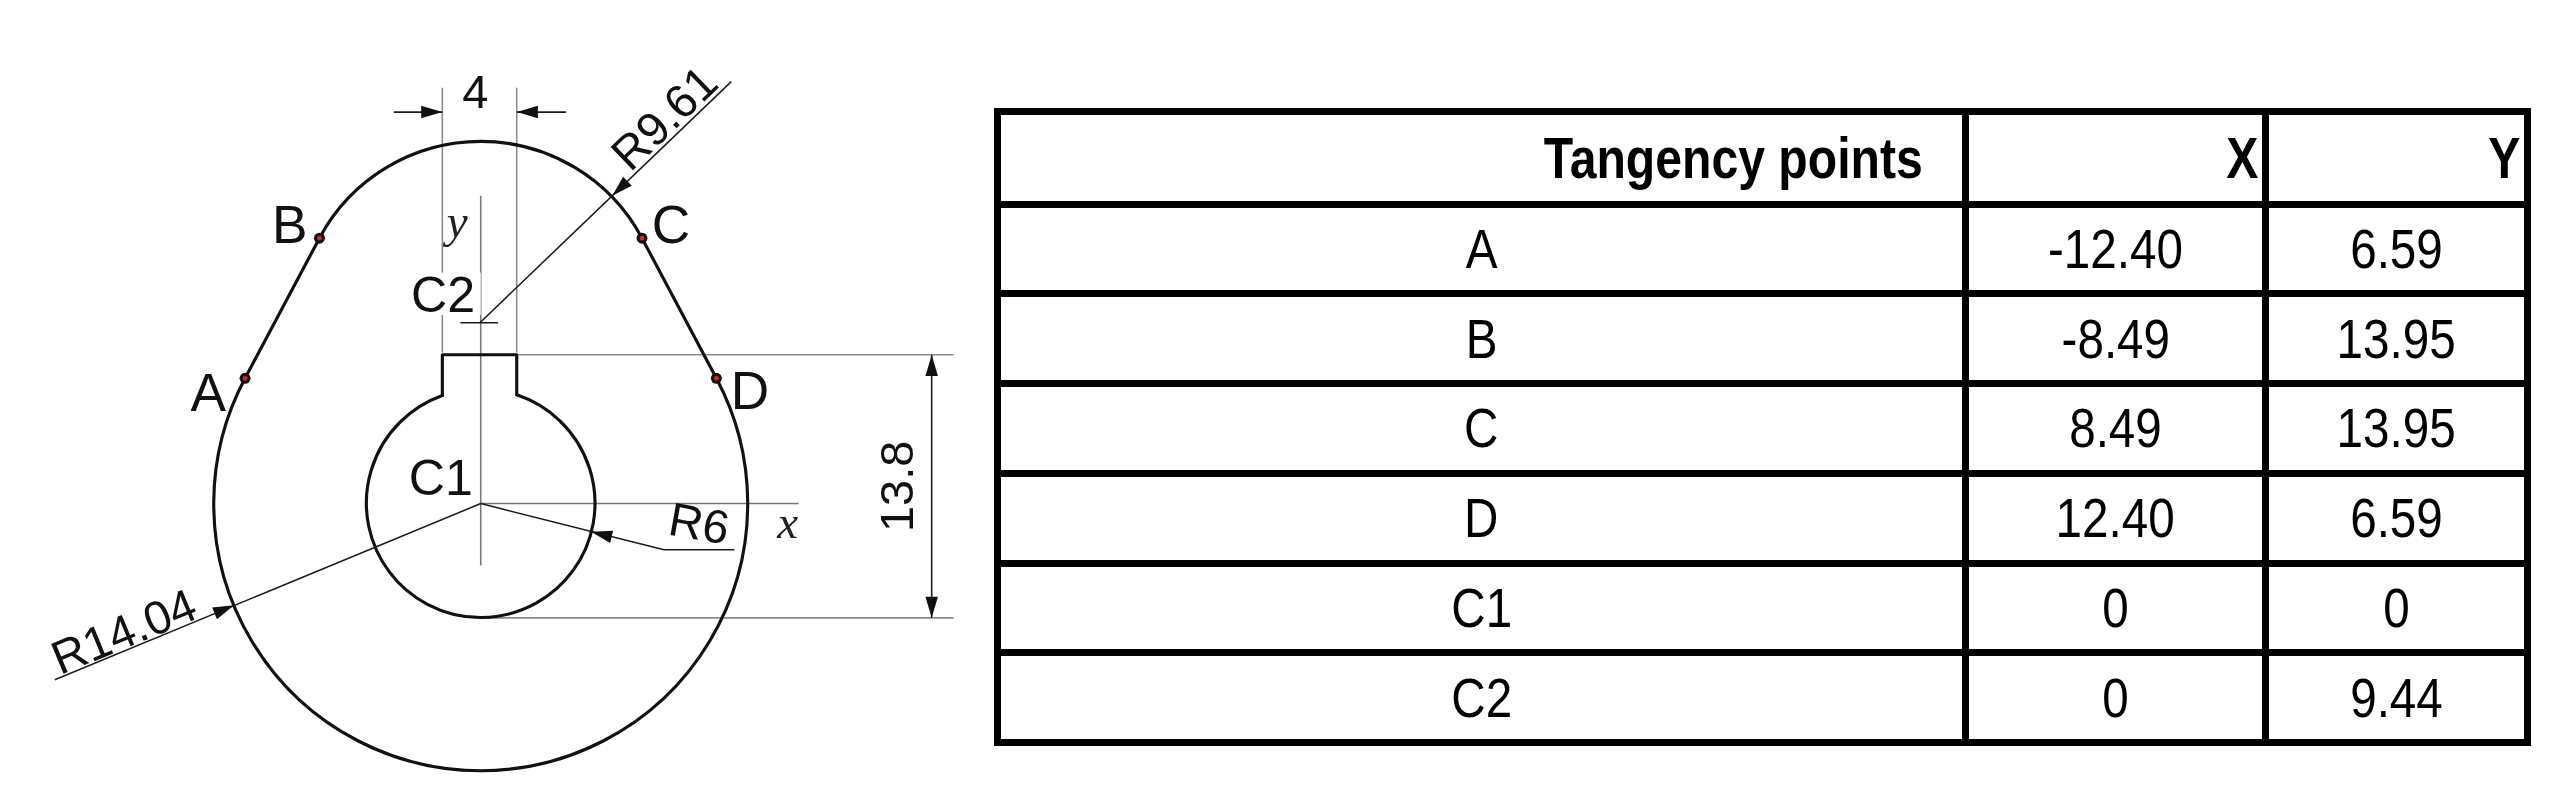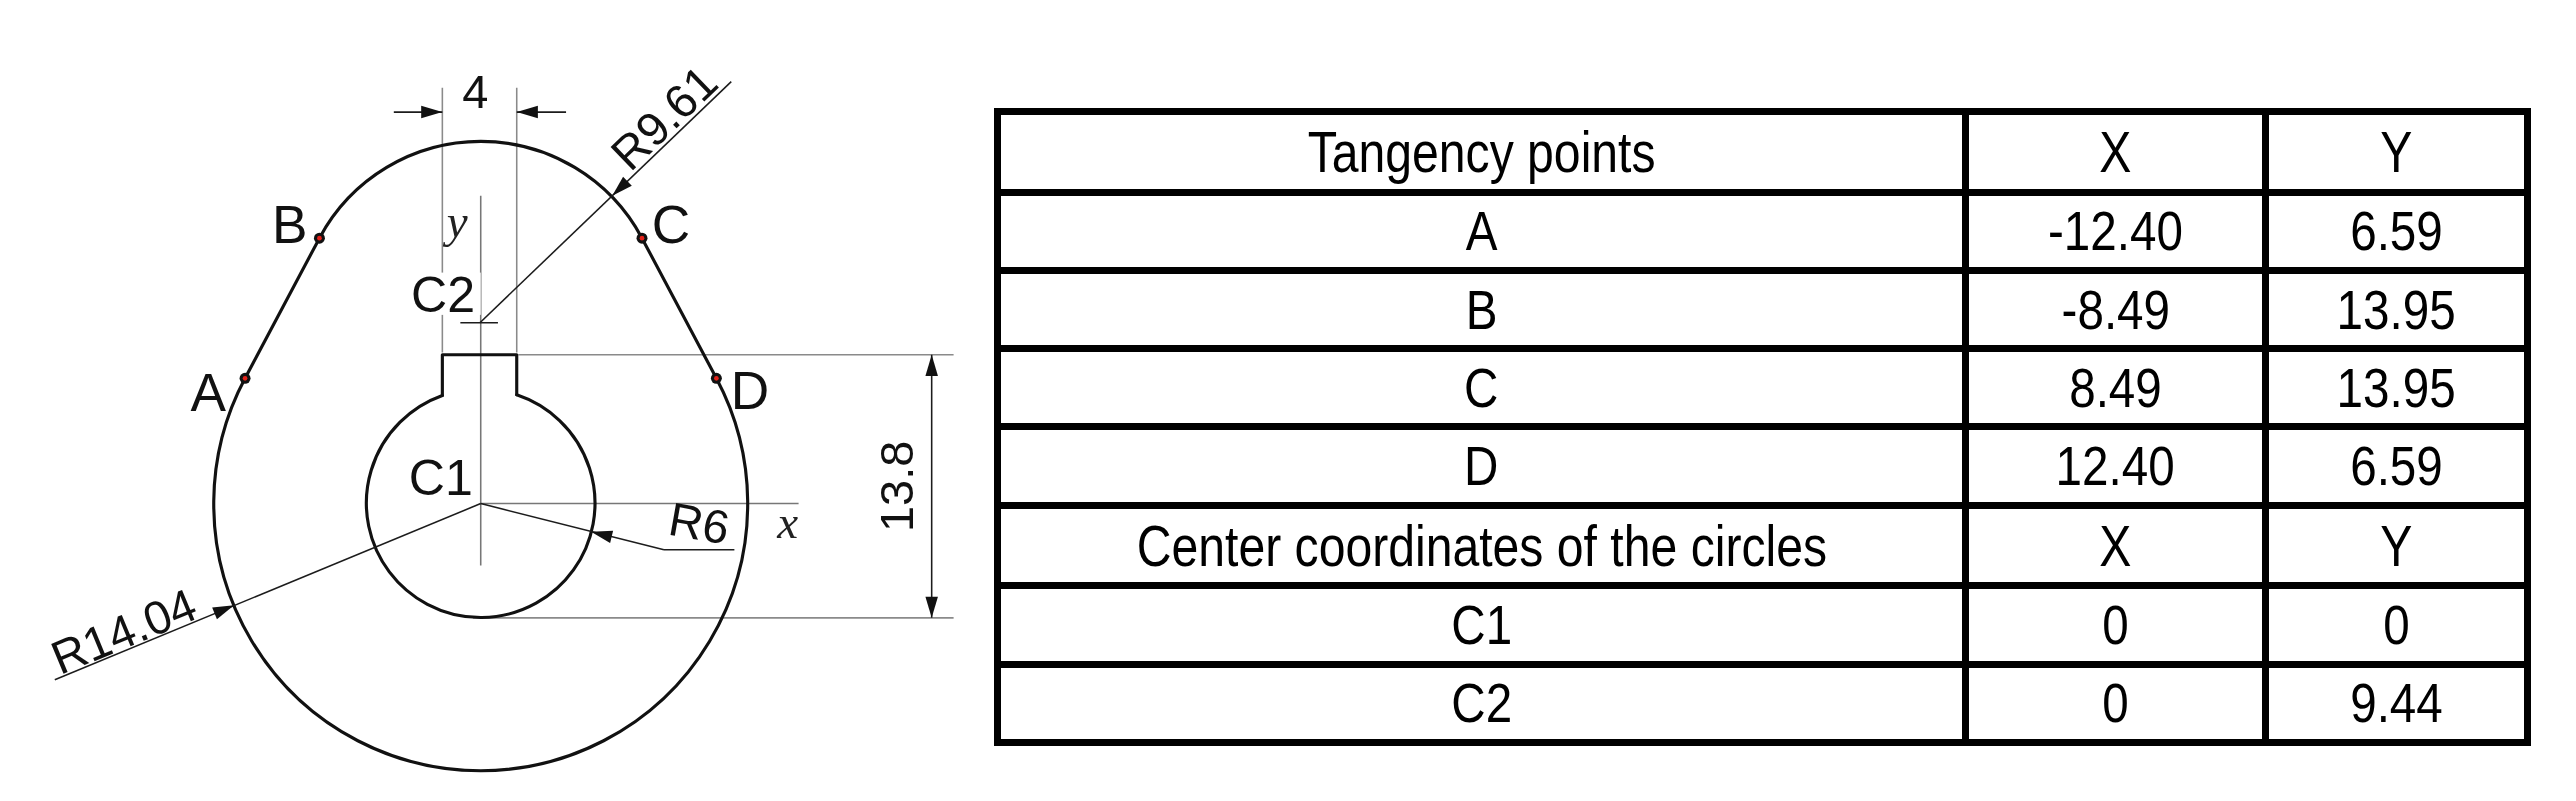--- a/index.html
+++ b/index.html
@@ -5,21 +5,21 @@
   html,body{margin:0;padding:0;background:#ffffff;width:2576px;height:802px;overflow:hidden;
             font-family:"Liberation Sans",sans-serif;}
   #stage{position:relative;width:2576px;height:802px;background:#fff;}
   #drawing{position:absolute;left:0;top:0;}
 
   
   #coord-table{position:absolute;left:994px;top:108px;width:1529px;height:638px;
                border-collapse:collapse;table-layout:fixed;background:#fff;}
   #coord-table td,#coord-table th{border:7px solid #000;text-align:center;vertical-align:middle;
                padding:0;color:#000;}
-  #coord-table .hdr{font-weight:normal;}
+  #coord-table .hdr{font-weight:bold;text-align:right;}
   .cellText{display:inline-block;font-size:56px;line-height:1;transform:scaleX(0.85);
             transform-origin:50% 50%;white-space:nowrap;}
   .hdr .cellText{font-size:58px;transform:scaleX(0.83);}
 
   
   .dimtxt{font-family:"Liberation Sans",sans-serif;font-size:60px;fill:#111;}
   .ptlbl{font-family:"Liberation Sans",sans-serif;font-size:68px;fill:#111;}
   .ctrlbl{font-family:"Liberation Sans",sans-serif;font-size:64px;fill:#111;}
   .axlbl{font-family:"Liberation Serif",serif;font-style:italic;font-size:60px;fill:#222;}
   .thick{stroke:#111;stroke-width:4;fill:none;stroke-linecap:round;stroke-linejoin:round;}
@@ -128,25 +128,20 @@
         <td><span class="cellText">C</span></td>
         <td><span class="cellText">8.49</span></td>
         <td><span class="cellText">13.95</span></td>
       </tr>
       <tr>
         <td><span class="cellText">D</span></td>
         <td><span class="cellText">12.40</span></td>
         <td><span class="cellText">6.59</span></td>
       </tr>
       <tr>
-        <th class="hdr"><span class="cellText">Center coordinates of the circles</span></th>
-        <th class="hdr"><span class="cellText">X</span></th>
-        <th class="hdr"><span class="cellText">Y</span></th>
-      </tr>
-      <tr>
         <td><span class="cellText">C1</span></td>
         <td><span class="cellText">0</span></td>
         <td><span class="cellText">0</span></td>
       </tr>
       <tr>
         <td><span class="cellText">C2</span></td>
         <td><span class="cellText">0</span></td>
         <td><span class="cellText">9.44</span></td>
       </tr>
     </tbody>

